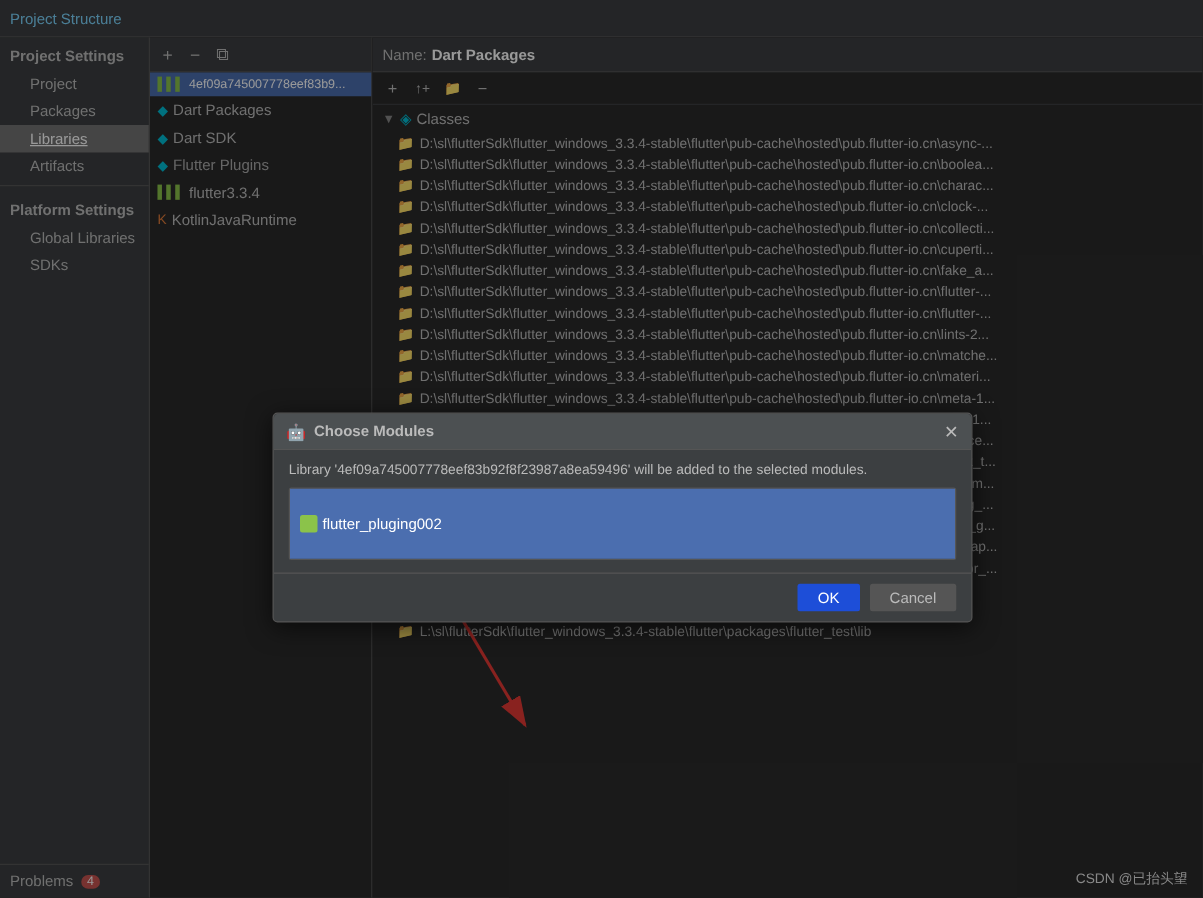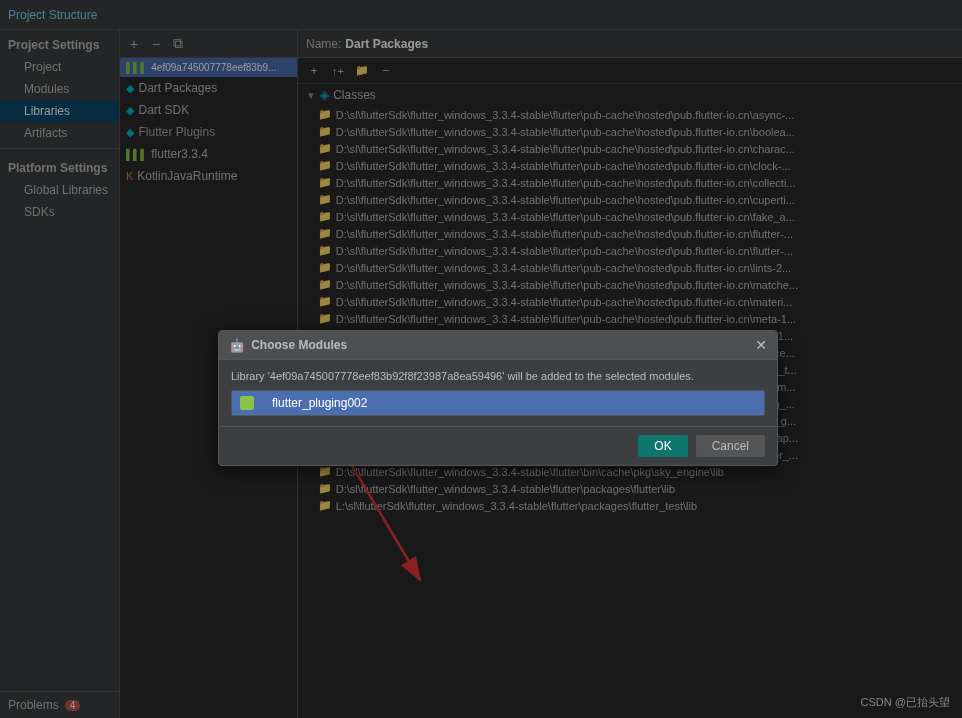--- a/index.html
+++ b/index.html
@@ -51,22 +51,23 @@
     }
 
     .sidebar-item {
       padding: 4px 8px 4px 16px;
       cursor: pointer;
       color: #bbb;
       font-size: 12px;
       white-space: nowrap;
     }
     .sidebar-item.active {
-      background: #0c4a6e;
+      background: #737373;
       color: #fff;
+      text-decoration: underline;
     }
     .sidebar-item.indent1 {
       padding-left: 24px;
     }
 
     .sidebar-divider {
       height: 1px;
       background: #555;
       margin: 4px 0;
     }
@@ -270,24 +271,24 @@
       font-size: 11px;
       margin-bottom: 8px;
     }
 
     .module-list {
       border: 1px solid #555;
       background: #2b2b2b;
       border-radius: 2px;
     }
     .module-item {
-      padding: 5px 8px;
-      display: flex;
-      align-items: center;
-      gap: 18px;
+      padding: 21px 8px;
+      display: flex;
+      align-items: center;
+      gap: 4px;
       cursor: pointer;
       font-size: 12px;
       color: #bbb;
     }
     .module-item.selected { background: #4b6eaf; color: #fff; }
 
     .module-icon {
       width: 14px;
       height: 14px;
       background: #8bc34a;
@@ -301,21 +302,21 @@
 
     .modal-footer {
       display: flex;
       justify-content: flex-end;
       gap: 8px;
       padding: 8px 12px;
       border-top: 1px solid #555;
     }
 
     .btn-ok {
-      background: #0f766e;
+      background: #1d4ed8;
       color: #fff;
       border: none;
       padding: 4px 16px;
       cursor: pointer;
       font-size: 12px;
       border-radius: 2px;
     }
 
     .btn-cancel {
       background: #555;
@@ -361,21 +362,21 @@
 </div>
 
 <div class="main-layout">
 
   <div class="sidebar">
     <div class="sidebar-section-title">Project Settings</div>
     <div class="sidebar-item indent1">
       <span>Project</span>
     </div>
     <div class="sidebar-item indent1">
-      <span>Modules</span>
+      <span>Packages</span>
     </div>
     <div class="sidebar-item indent1 active">
       <span>Libraries</span>
     </div>
     <div class="sidebar-item indent1">
       <span>Artifacts</span>
     </div>
     <div class="sidebar-divider"></div>
     <div class="sidebar-section-title">Platform Settings</div>
     <div class="sidebar-item indent1">

